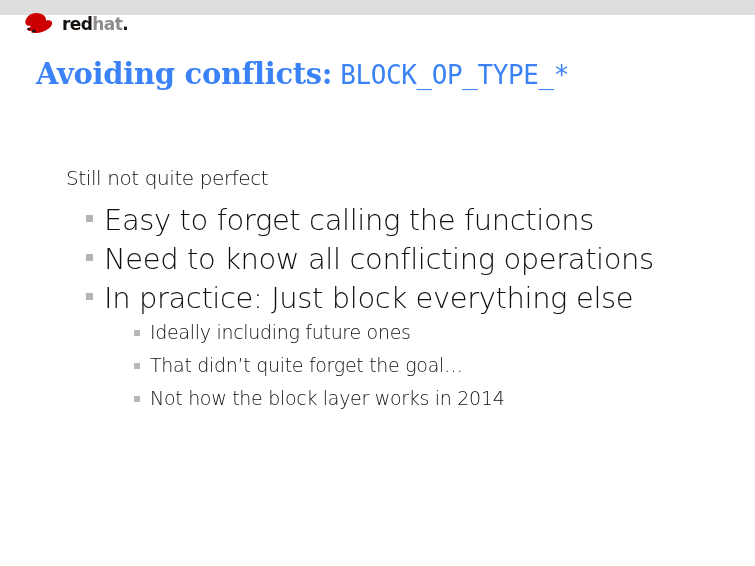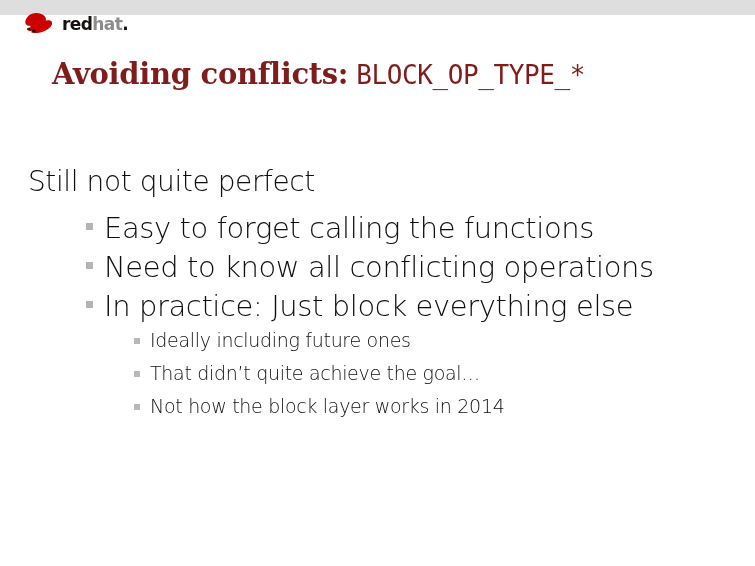--- a/index.html
+++ b/index.html
@@ -54,23 +54,23 @@
     margin-left: 1px;
     white-space: nowrap;
   }
   .logo-red { color: #17110f; }
   .logo-hat { color: #8e8c8b; }
   .logo-dot { color: #17110f; font-size: 17px; }
 
   
   .title {
     position: absolute;
-    left: 52px;
+    left: 36px;
     top: 60px;
-    color: #7f1d1d;
+    color: #3b82f6;
     white-space: nowrap;
     line-height: 1;
   }
   .title-main {
     font-family: "DejaVu Serif", serif;
     font-weight: bold;
     font-size: 29px;
     letter-spacing: -0.3px;
   }
   .title-mono {
@@ -91,22 +91,22 @@
     font-weight: 300;
   }
   .line {
     position: relative;
     white-space: nowrap;
     line-height: 1;
   }
 
   
   .lvl0 {
-    margin-left: 28px;
-    font-size: 28px;
+    margin-left: 66px;
+    font-size: 20px;
     letter-spacing: -0.4px;
     margin-bottom: 18px;
   }
 
   
   .lvl1 {
     margin-left: 104px;
     font-size: 29px;
     letter-spacing: -0.4px;
     margin-bottom: 10px;
@@ -179,21 +179,21 @@
       <span>In practice: Just block everything else</span>
     </div>
 
     <div class="line lvl2 gap-after">
       <span class="bullet"></span>
       <span>Ideally including future ones</span>
     </div>
 
     <div class="line lvl2 gap-after">
       <span class="bullet"></span>
-      <span>That didn’t quite achieve the goal…</span>
+      <span>That didn’t quite forget the goal…</span>
     </div>
 
 
     <div class="line lvl2">
       <span class="bullet"></span>
       <span>Not how the block layer works in 2014</span>
     </div>
 
   </div>
 </div>

